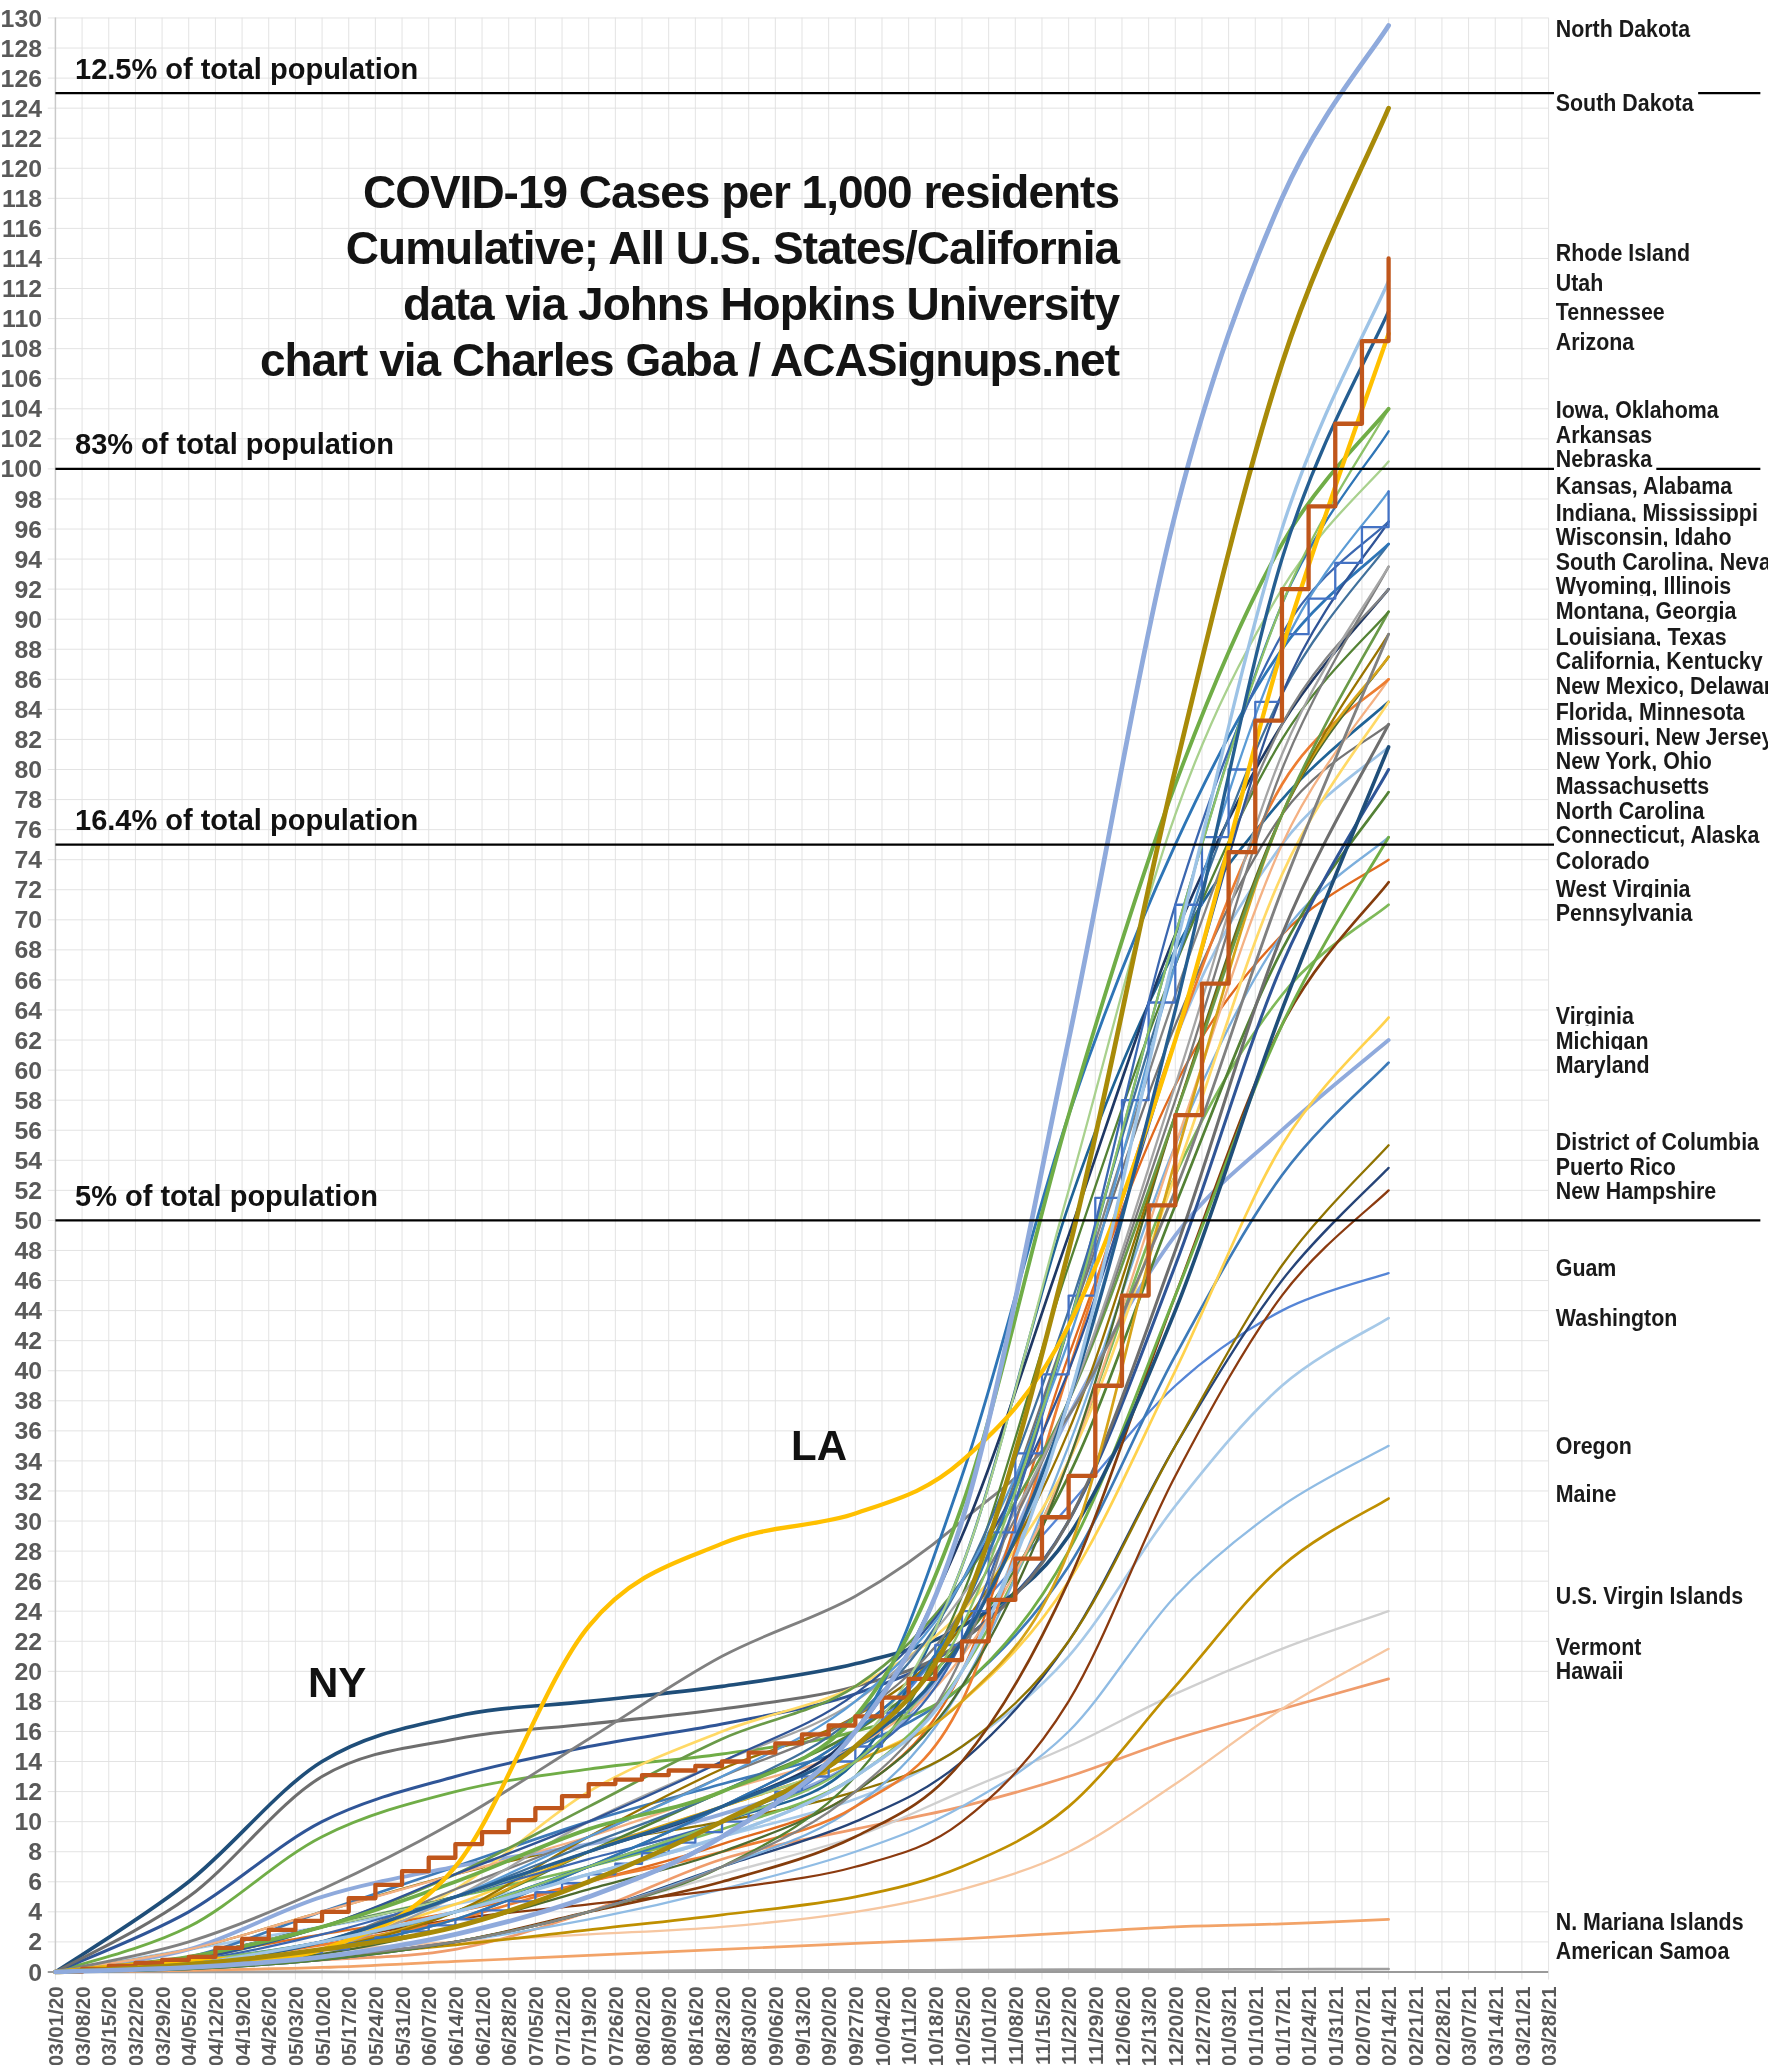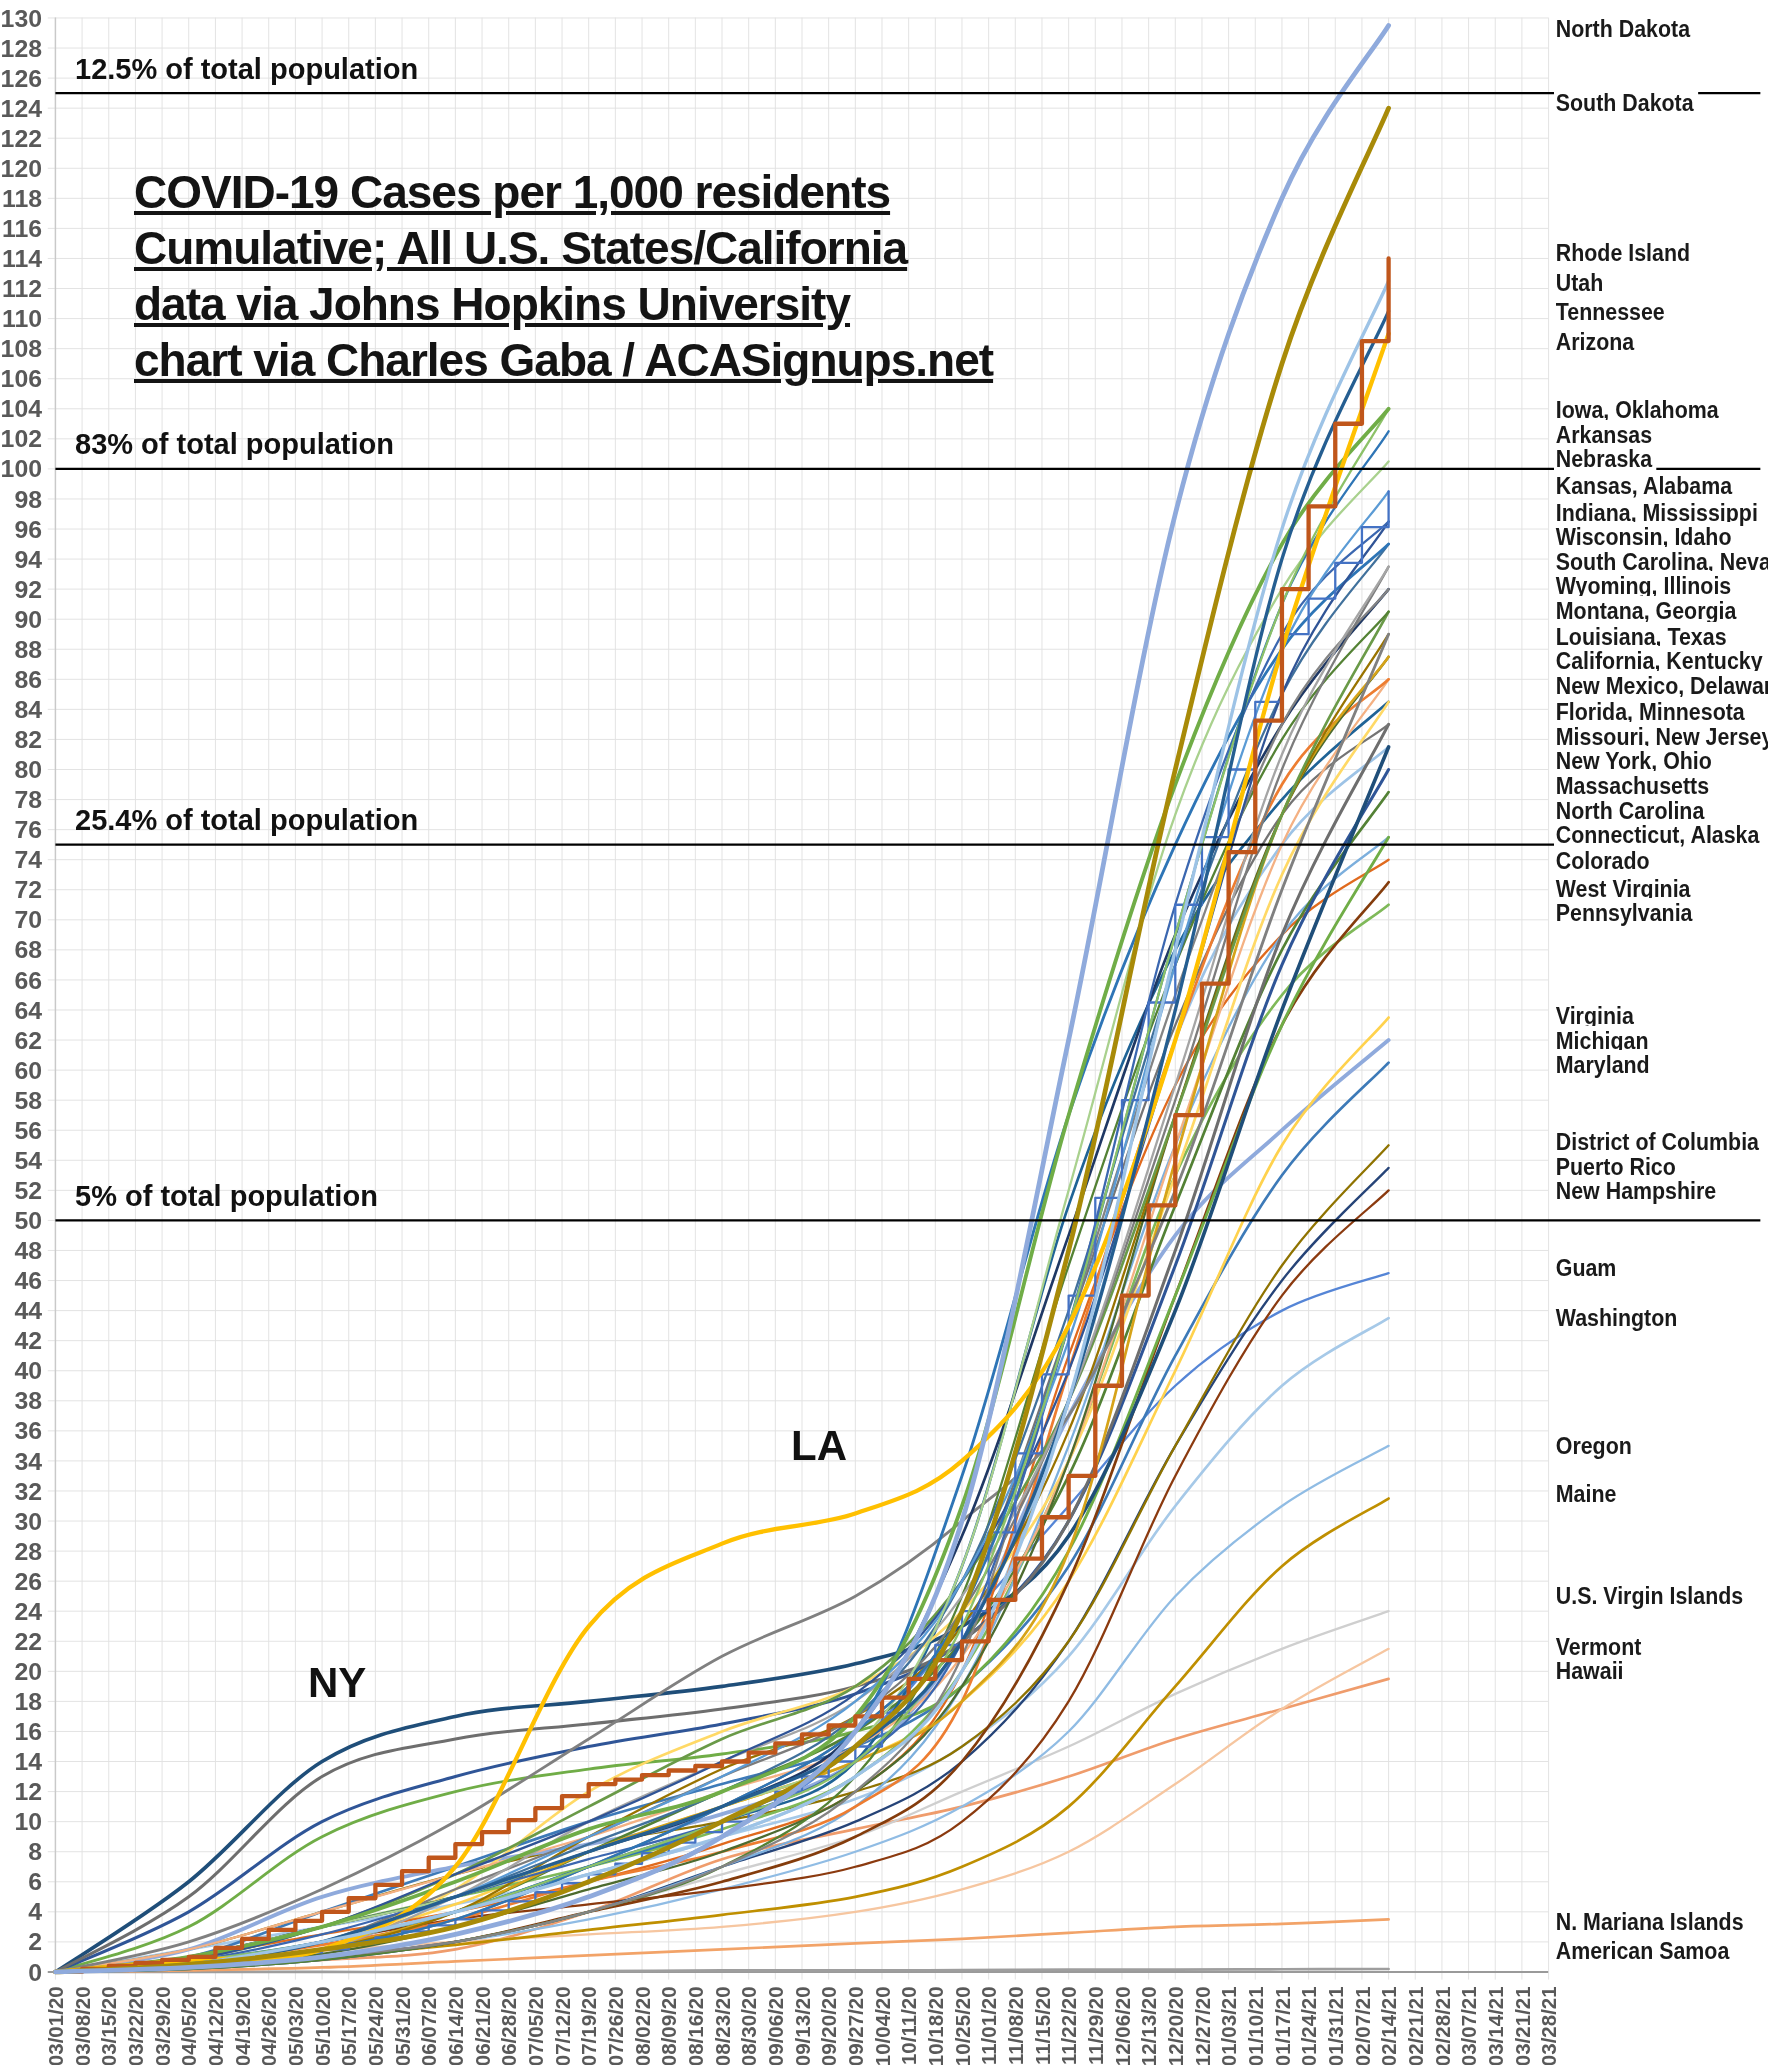--- a/index.html
+++ b/index.html
@@ -1,22 +1,22 @@
 <!DOCTYPE html>
 <html><head>
 <meta charset="utf-8">
 <style>
   html,body{margin:0;padding:0;background:#fff;}
   body{width:1768px;height:2066px;position:relative;overflow:hidden;
        font-family:"Liberation Sans",sans-serif;}
   #stage{position:absolute;left:0;top:0;width:1768px;height:2066px;}
   svg{position:absolute;left:0;top:0;}
   .overlay{position:absolute;left:0;top:0;width:1768px;height:2066px;pointer-events:none;}
-  .title-block{position:absolute;left:134px;top:164px;width:985px;text-align:left;
-       color:#141414;font-weight:800;font-size:46px;line-height:56px;letter-spacing:-1px;text-decoration:underline;}
+  .title-block{position:absolute;left:134px;top:164px;width:985px;text-align:right;
+       color:#141414;font-weight:800;font-size:46px;line-height:56px;letter-spacing:-1px;}
   .ref-label{position:absolute;left:59px;font-size:29px;font-weight:800;color:#111;margin-left:16px;}
   .anno{position:absolute;font-size:42px;font-weight:700;color:#111;}
   .end-label{position:absolute;left:1554px;font-size:23px;font-weight:800;color:#1a1a1a;
        background:#fff;padding:1.9px 4.8px 1.9px 1.9px;white-space:nowrap;line-height:27px;
        transform:scaleX(.93);transform-origin:left center;}
   .ylab{font-size:26px;font-weight:700;fill:#595959;}
   .xlab{font-size:21.5px;font-weight:700;fill:#595959;}
 </style>
 </head>
 <body>
@@ -346,21 +346,21 @@
   <div class="overlay">
     <div class="title-block">
       <div>COVID-19 Cases per 1,000 residents</div>
       <div>Cumulative; All U.S. States/California</div>
       <div>data via Johns Hopkins University</div>
       <div>chart via Charles Gaba / ACASignups.net</div>
     </div>
 
     <div class="ref-label" style="top:53px">12.5% of total population</div>
     <div class="ref-label" style="top:428px">83% of total population</div>
-    <div class="ref-label" style="top:804px">25.4% of total population</div>
+    <div class="ref-label" style="top:804px">16.4% of total population</div>
     <div class="ref-label" style="top:1180px">5% of total population</div>
 
     <div class="anno" style="left:308px;top:1659px">NY</div>
     <div class="anno" style="left:791px;top:1422px">LA</div>
 
     <div id="end-labels">
         <div class="end-label" style="top: 14.3px;">North Dakota</div>
         <div class="end-label" style="top: 88px;">South Dakota</div>
         <div class="end-label" style="top: 238px;">Rhode Island</div>
         <div class="end-label" style="top: 268px;">Utah</div>

